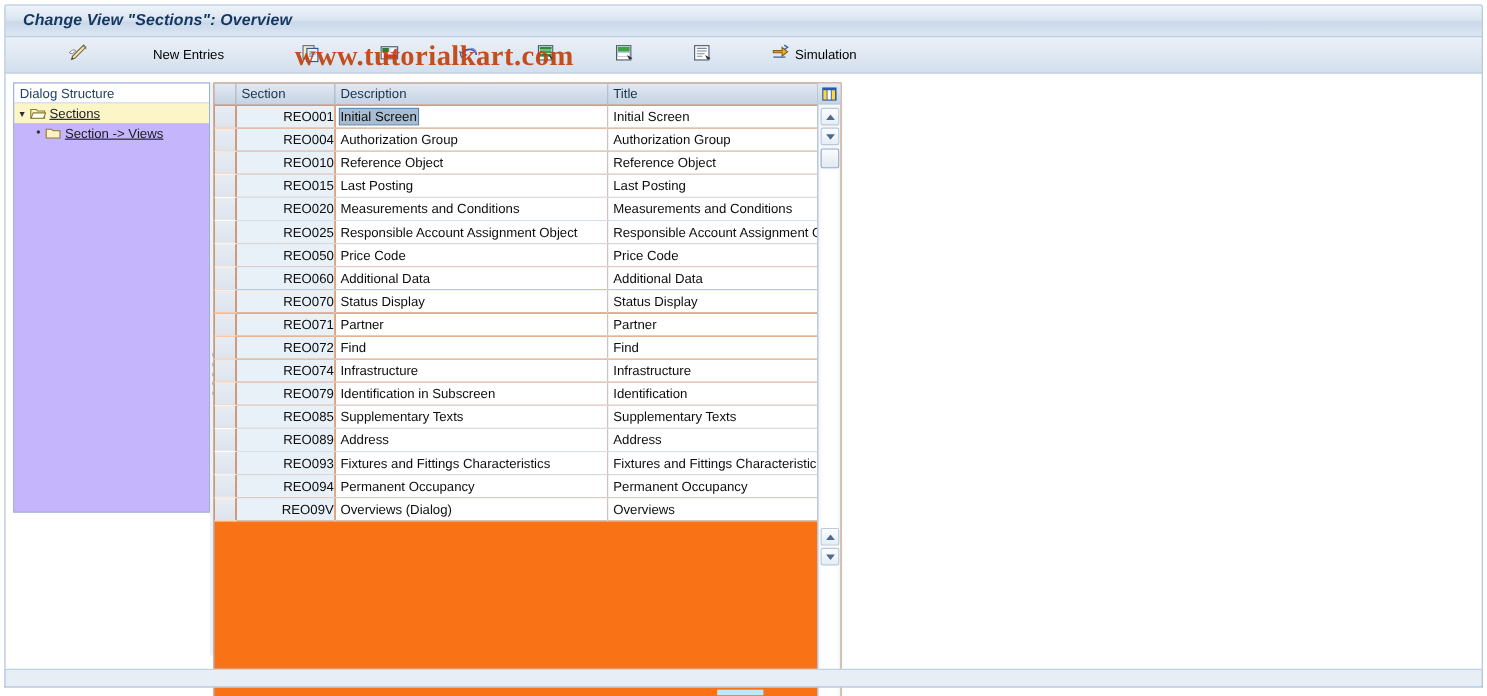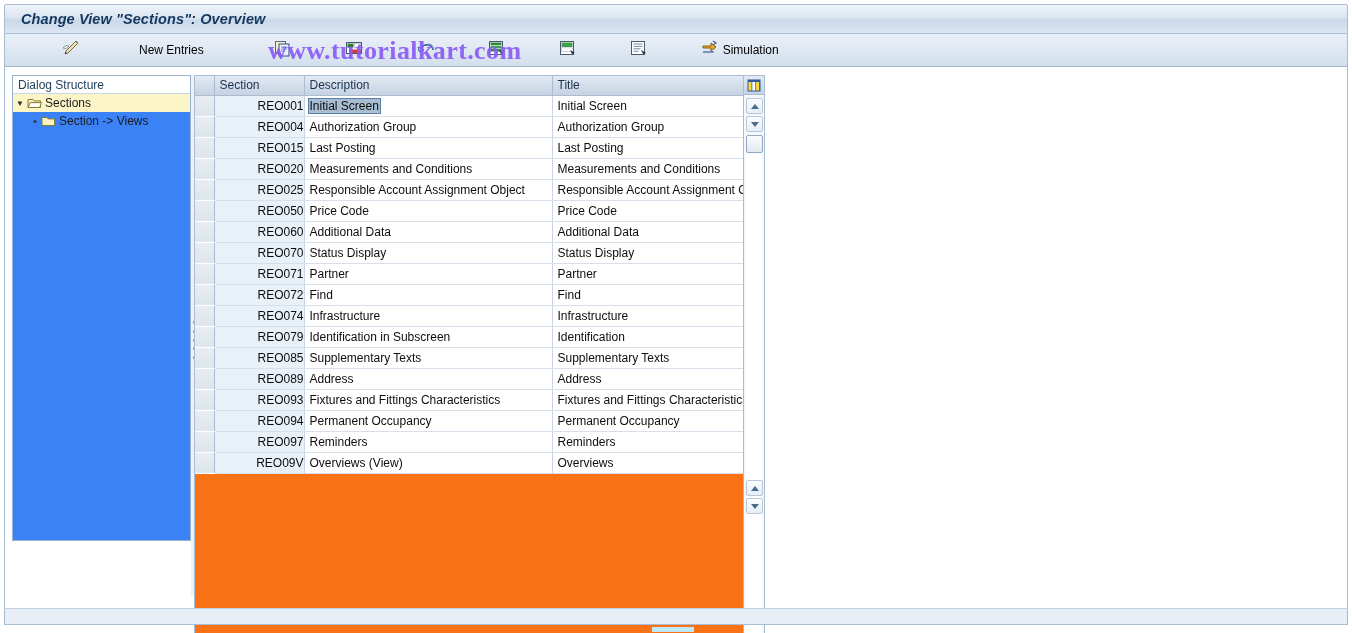--- a/index.html
+++ b/index.html
@@ -67,42 +67,42 @@
   }
   .tb-sep { width: 7px; }
 
   
   .watermark {
     position: absolute;
     left: 268px; top: 36px;
     font-family: "Liberation Serif", serif;
     font-size: 26px;
     font-weight: bold;
-    color: #8b5cf6;
+    color: #c2410c;
     opacity: .92;
     letter-spacing: .4px;
     pointer-events: none;
     z-index: 5;
     white-space: nowrap;
   }
 
   
   .body-area {
     position: absolute; left: 4px; top: 67px;
     width: 1344px; height: 541px;
     background: #ffffff;
     border-left: 1px solid #a8bdd4;
     border-right: 1px solid #a8bdd4;
   }
 
   
   .leftpanel {
     position: absolute; left: 7px; top: 8px;
-    width: 179px; height: 466px;
-    background: #3b82f6;
+    width: 179px; height: 391px;
+    background: #c4b5fd;
     border: 1px solid #9bb2cc;
   }
   .leftpanel-header {
     height: 18px;
     padding: 2px 0 0 5px;
     font-size: 12px;
     color: #24425f;
     background: #ffffff;
     border-bottom: 1px solid #c8d6e6;
     white-space: nowrap;
@@ -116,21 +116,21 @@
     cursor: default;
   }
   .tree-row.sel { background: #fcf5c8; }
   .tw {
     width: 14px; display: flex; align-items: center; justify-content: center;
     color: #2c2c2c; font-size: 8px;
   }
   .tree-indent { width: 16px; }
   .tree-bullet { width: 12px; text-align: center; color: #333; font-size: 11px; }
   .folder-ico { width: 15px; height: 12px; margin-right: 3px; position: relative; flex: none; }
-  .tree-label { color: #1c1c1c; }
+  .tree-label { color: #1c1c1c; text-decoration: underline; }
 
   
   .splitter {
     position: absolute; left: 186px; top: 8px;
     width: 7px; height: 521px;
     background: #edf2f8;
   }
   .splitter-grip {
     position: absolute; left: 2px; top: 246px;
     width: 3px; height: 38px;
@@ -452,20 +452,26 @@
               <td class="titlecell">Initial Screen</td>
             </tr>
             <tr>
               <td class="rowbtn"></td>
               <td class="seccell">REO004</td>
               <td class="desccell">Authorization Group</td>
               <td class="titlecell">Authorization Group</td>
             </tr>
             <tr>
               <td class="rowbtn"></td>
+              <td class="seccell">REO010</td>
+              <td class="desccell">Reference Object</td>
+              <td class="titlecell">Reference Object</td>
+            </tr>
+            <tr>
+              <td class="rowbtn"></td>
               <td class="seccell">REO015</td>
               <td class="desccell">Last Posting</td>
               <td class="titlecell">Last Posting</td>
             </tr>
             <tr>
               <td class="rowbtn"></td>
               <td class="seccell">REO020</td>
               <td class="desccell">Measurements and Conditions</td>
               <td class="titlecell">Measurements and Conditions</td>
             </tr>
@@ -536,28 +542,22 @@
               <td class="titlecell">Fixtures and Fittings Characteristics</td>
             </tr>
             <tr>
               <td class="rowbtn"></td>
               <td class="seccell">REO094</td>
               <td class="desccell">Permanent Occupancy</td>
               <td class="titlecell">Permanent Occupancy</td>
             </tr>
             <tr>
               <td class="rowbtn"></td>
-              <td class="seccell">REO097</td>
-              <td class="desccell">Reminders</td>
-              <td class="titlecell">Reminders</td>
-            </tr>
-            <tr>
-              <td class="rowbtn"></td>
               <td class="seccell">REO09V</td>
-              <td class="desccell">Overviews (View)</td>
+              <td class="desccell">Overviews (Dialog)</td>
               <td class="titlecell">Overviews</td>
             </tr>
           </tbody>
       </table>
 
       <div class="vscroll">
         <div class="vs-cfg">
           <svg width="14" height="13" viewBox="0 0 14 13">
             <rect x="0.5" y="0.5" width="13" height="12" fill="#2b5a9e"></rect>
             <rect x="1.5" y="3" width="3" height="8.5" fill="#ffd83b"></rect>

